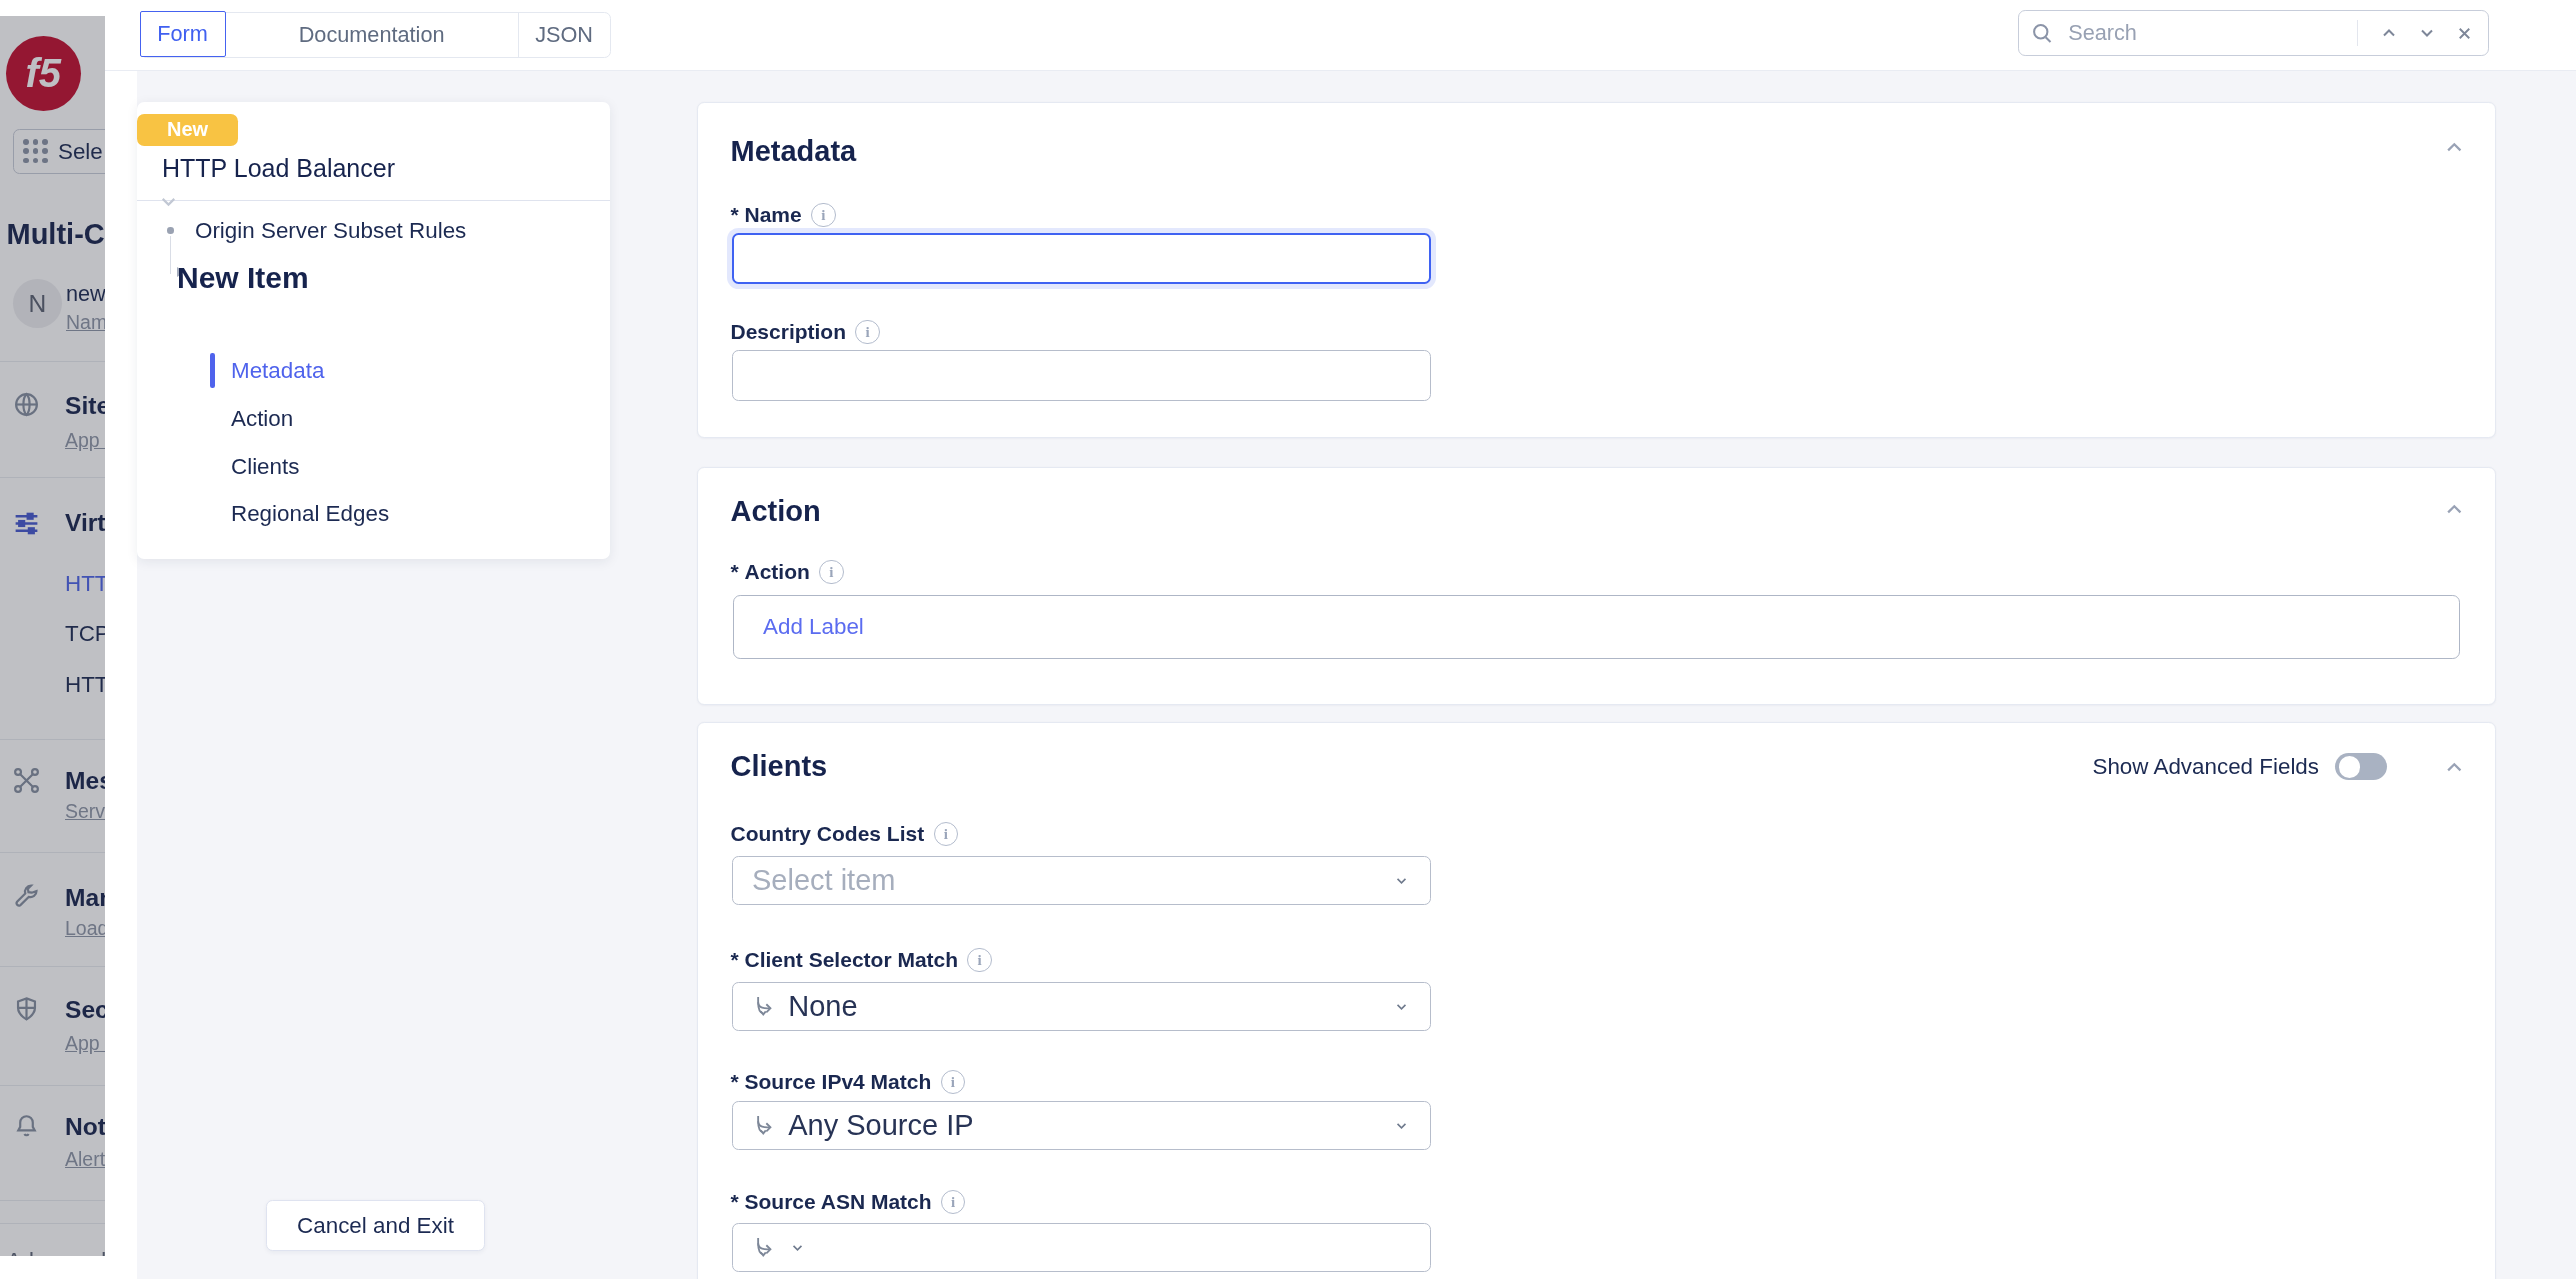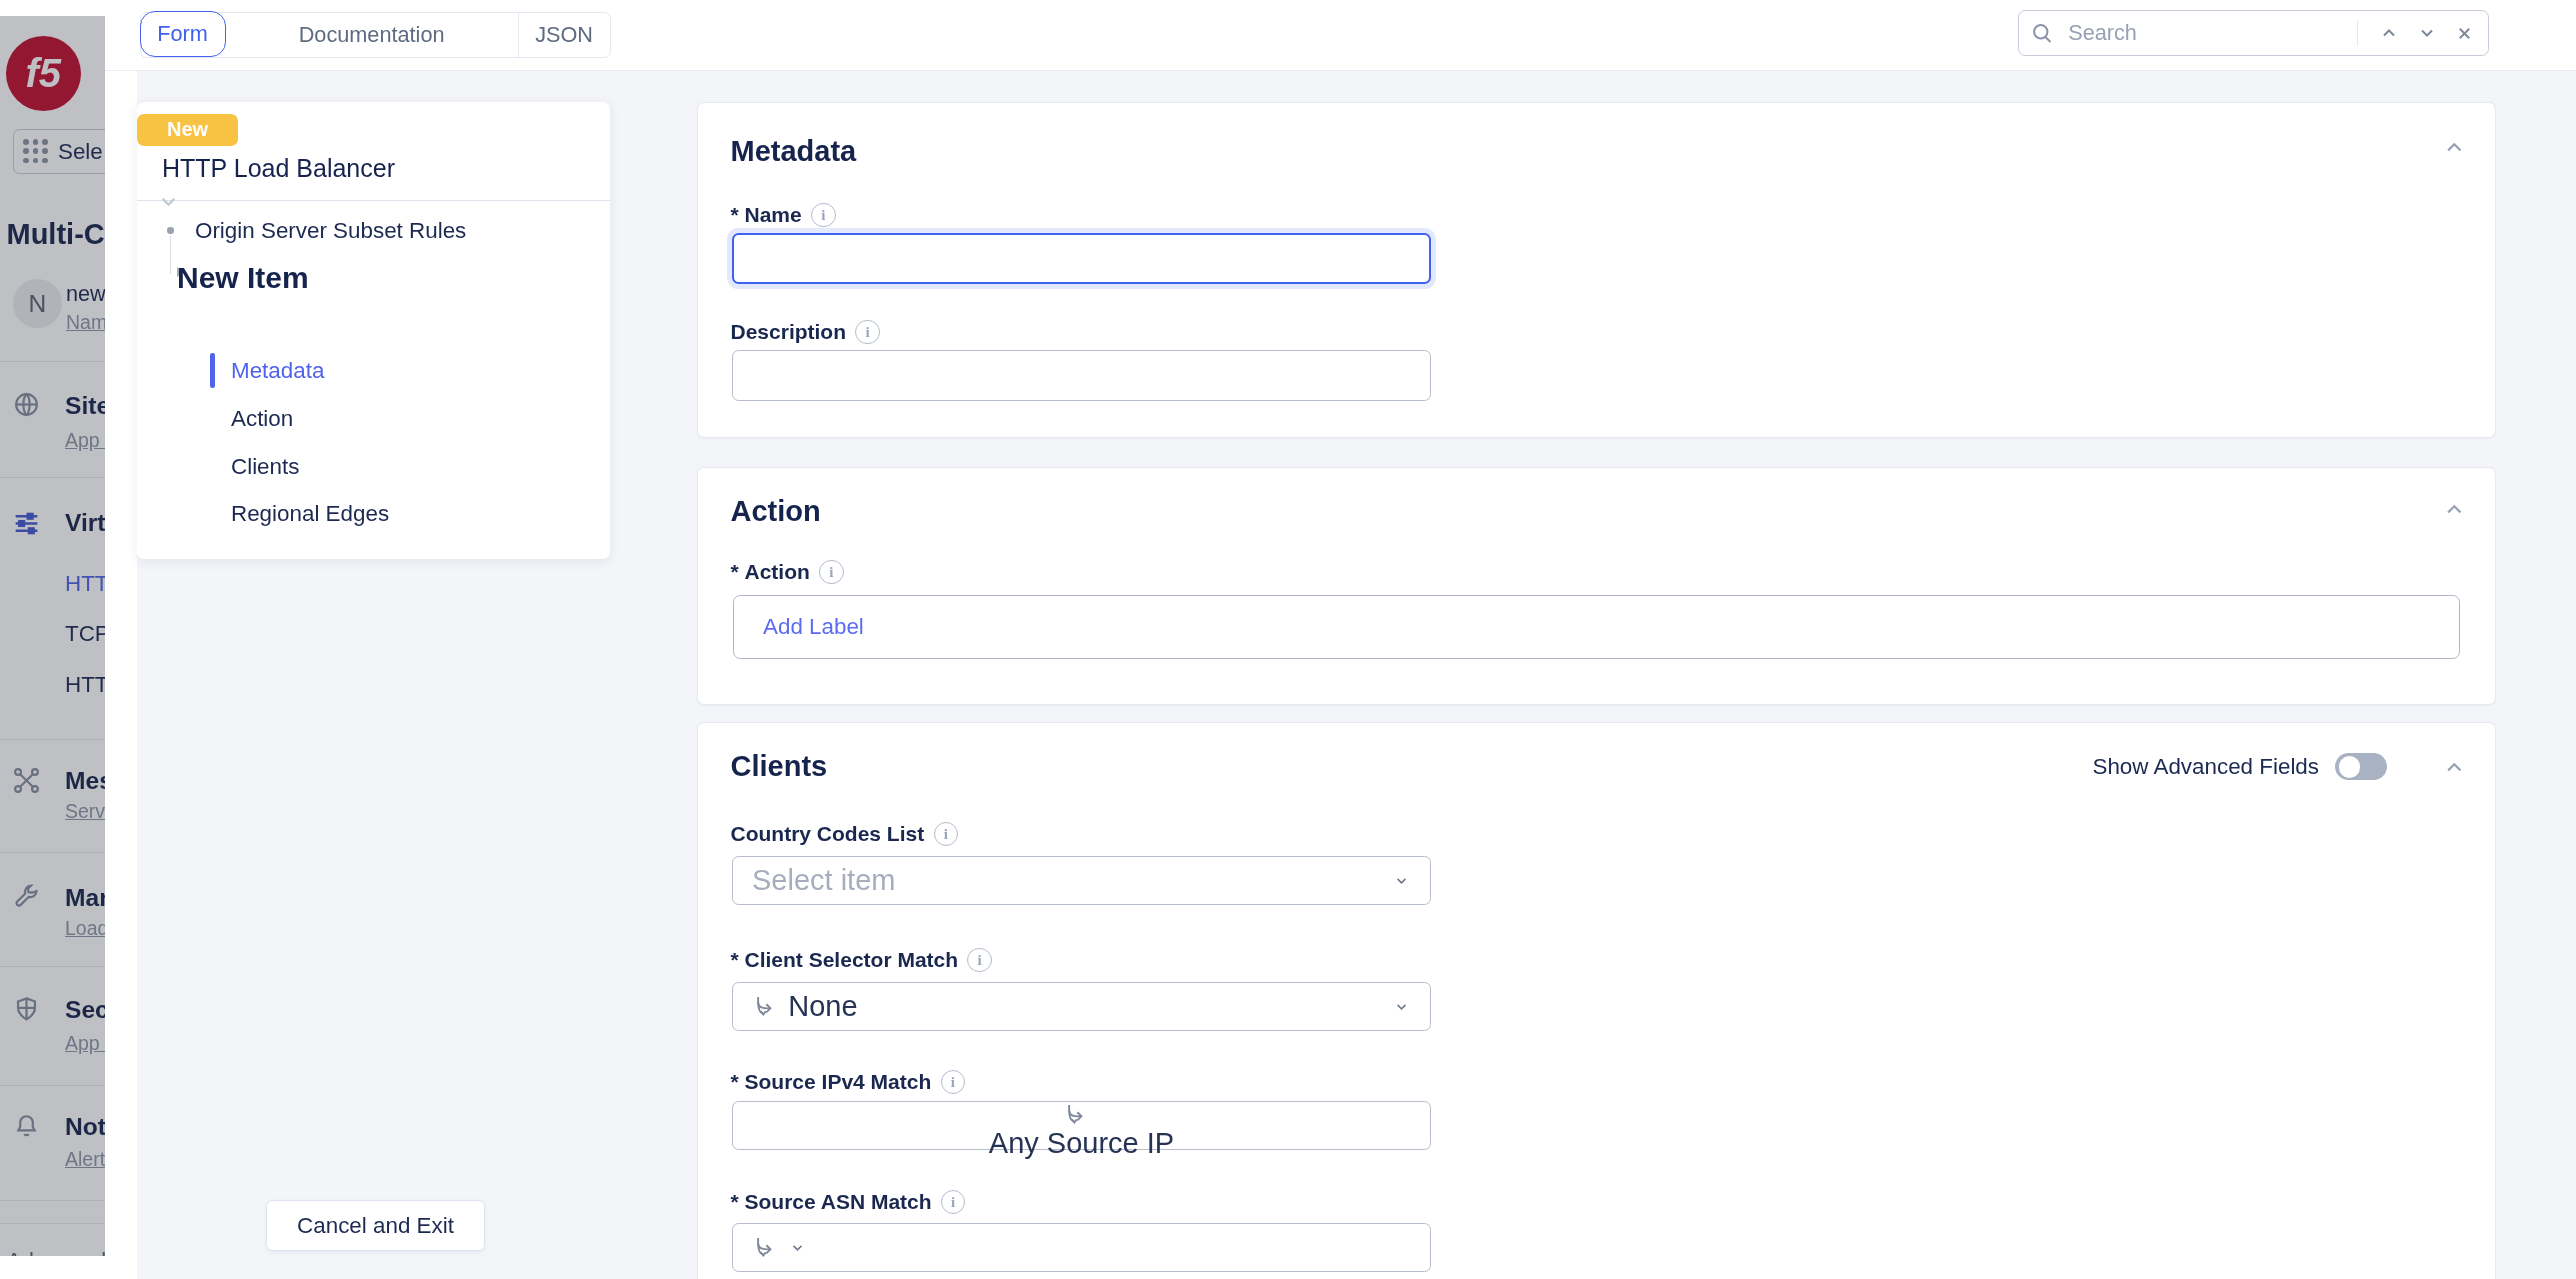--- a/index.html
+++ b/index.html
@@ -28,21 +28,21 @@
   .u-icon svg{width:29px;height:29px;}
   
   #drawer{left:105px;top:0;width:2471px;height:1280px;background:#ffffff;}
   #topbar{left:0;top:0;width:2471px;height:70px;background:#fff;border-bottom:1.4px solid #e9ecf3;}
   .tabgroup{left:35px;top:11.6px;height:46px;display:flex;border:1.4px solid #e4e8f0;
             border-radius:6.5px;background:#fff;box-sizing:border-box;}
   .tab{display:flex;align-items:center;justify-content:center;font-size:21.7px;color:#5f6b80;
        box-sizing:border-box;}
   .tab.doc{width:293px;border-right:1.4px solid #e4e8f0;}
   .tab.json{width:91px;}
-  .tab.active{width:86px;border:1.4px solid #4562f0;border-radius:15px;color:#4060f0;
+  .tab.active{width:86px;border:1.4px solid #4562f0;border-radius:2px;color:#4060f0;
               margin:-1.4px 0 -1.4px -1.4px;height:46px;background:#fff;}
   .searchbox{left:1913px;top:10px;width:471px;height:46px;border:1.4px solid #c7cdda;
              border-radius:7.2px;background:#fff;box-sizing:border-box;display:flex;align-items:center;}
   .searchbox .ph{font-size:21.7px;color:#98a1b3;margin-left:10px;flex:1;}
   .vline{width:1.4px;height:26px;background:#e3e6ee;margin:0 11.6px;}
   .sbtn{width:38px;height:38px;display:flex;align-items:center;justify-content:center;}
   #body{left:32px;top:71px;width:2439px;height:1208px;background:#f4f5f9;}
   
   .nav-card{left:0;top:31px;width:473px;height:457px;background:#fff;border-radius:7.2px;
             box-shadow:0 2.9px 11.6px rgba(25,35,70,.08);overflow:hidden;}
@@ -339,21 +339,21 @@
           <span class="val">None</span>
           <svg width="19" height="19" viewBox="0 0 24 24" fill="none" stroke="#6f7a8d" stroke-width="2">
             <polyline points="7 10 12 15 17 10"></polyline>
           </svg>
         </div>
 
         <div class="abs flabel req" style="left:32.5px;top:347px;">
           <span>Source IPv4 Match</span>
           <span class="info"></span>
         </div>
-        <div class="abs fselect" style="top:378px;flex-direction:column;">
+        <div class="abs fselect" style="top:378px;">
           <span class="bicon">
             <svg width="24.6" height="24.6" viewBox="0 0 24 24" fill="none" stroke="#7d8798" stroke-width="1.8">
               <path d="M6 3v5q0 6 9 6h2"></path>
                 <polyline points="14 10 18 14 14 18"></polyline>
               <path d="M6 8q0 10 5 11"></path>
                 <polyline points="8.6 17 11 20 13.4 17"></polyline>
             </svg>
           </span>
           <span class="val">Any Source IP</span>
           <svg width="19" height="19" viewBox="0 0 24 24" fill="none" stroke="#6f7a8d" stroke-width="2">

